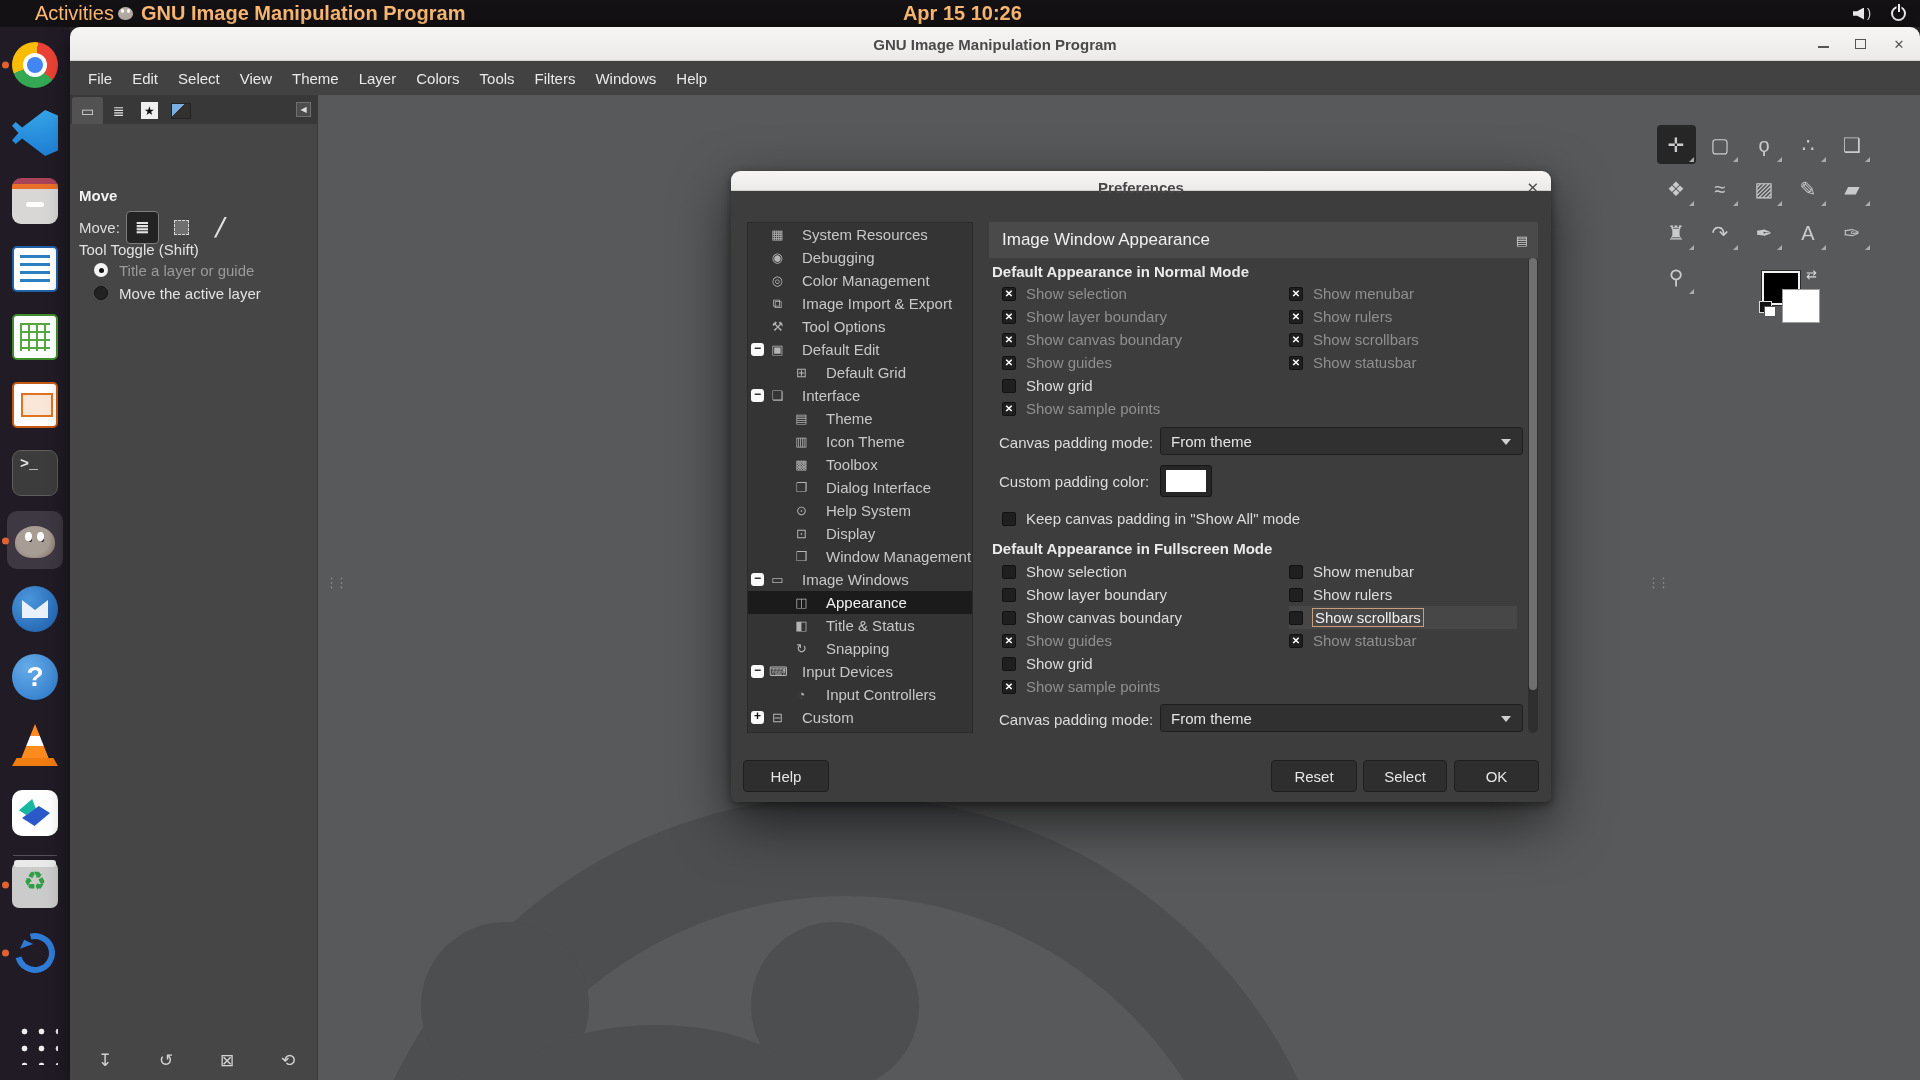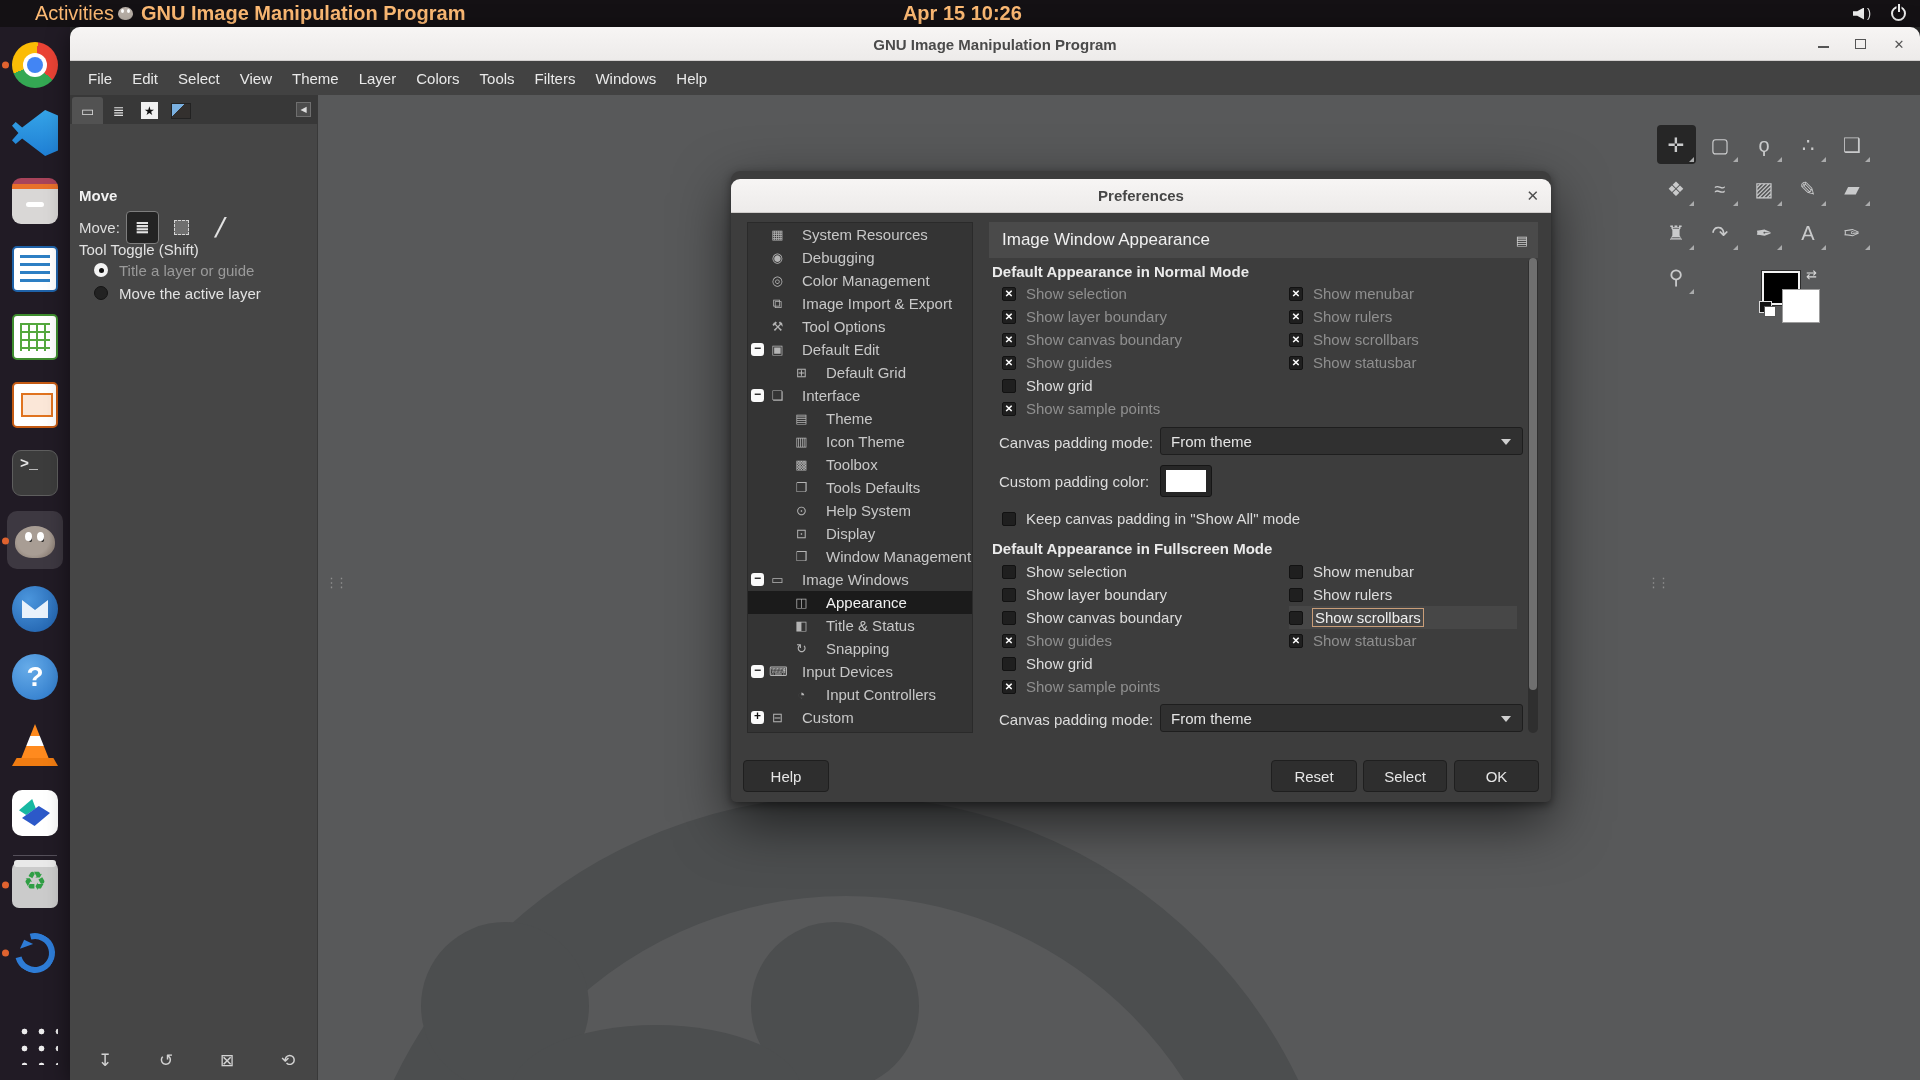--- a/index.html
+++ b/index.html
@@ -143,21 +143,21 @@
   #swatches{position:absolute;left:1443px;top:176px;width:70px;height:60px;}
   #fg-swatch{position:absolute;left:0;top:0;width:38px;height:34px;background:#000;border:2px solid #f2f2f2;outline:1px solid #2a2a2a;}
   #bg-swatch{position:absolute;left:20px;top:18px;width:38px;height:34px;background:#fff;border:1px solid #9c9c9c;}
   #swap-icon{position:absolute;left:44px;top:-4px;color:#d8d8d8;font-size:13px;}
   #mini-swatch{position:absolute;left:-3px;top:30px;width:13px;height:12px;background:#111;border:1px solid #ddd;}
   #mini-swatch::after{content:"";position:absolute;left:4px;top:4px;width:10px;height:9px;background:#fff;border:1px solid #555;}
 
   
   #dialog{position:absolute;left:731px;top:171px;width:820px;height:631px;background:#3d3d3d;
     border-radius:9px 9px 5px 5px;box-shadow:0 20px 55px rgba(0,0,0,.6),0 3px 10px rgba(0,0,0,.45);}
-  #dlg-titlebar{position:absolute;left:0;top:8px;width:100%;height:34px;background:linear-gradient(#f7f5f4,#edebea);
+  #dlg-titlebar{position:absolute;left:0;top:0;width:100%;height:20px;background:linear-gradient(#f7f5f4,#edebea);
     border-bottom:1px solid #cfccca;border-radius:9px 9px 0 0;text-decoration:underline;}
   #dlg-title{position:absolute;left:0;top:0;width:100%;height:33px;display:flex;align-items:center;justify-content:center;
     color:#474747;font-size:15px;font-weight:bold;}
   #dlg-close{position:absolute;right:12px;top:0;height:33px;display:flex;align-items:center;color:#4e4e4e;font-size:15px;}
 
   #sidebar{position:absolute;left:16px;top:51px;width:226px;height:511px;background:#343434;border:1px solid #2a2a2a;overflow:hidden;}
   .sb-row{position:relative;height:23px;display:flex;align-items:center;}
   .sb-row.sel{background:#1b1b1b;}
   .expander{position:absolute;left:3px;top:5px;width:13px;height:13px;background:#fafafa;border-radius:3px;
     color:#111;font-size:12px;font-weight:bold;line-height:11px;text-align:center;}
@@ -455,21 +455,21 @@
         <div class="sb-row lvl2">
           <span class="sb-icon">▥</span>
           <span class="sb-label">Icon Theme</span>
         </div>
         <div class="sb-row lvl2">
           <span class="sb-icon">▩</span>
           <span class="sb-label">Toolbox</span>
         </div>
         <div class="sb-row lvl2">
           <span class="sb-icon">❐</span>
-          <span class="sb-label">Tools Defaults</span>
+          <span class="sb-label">Dialog Interface</span>
         </div>
         <div class="sb-row lvl2">
           <span class="sb-icon">⊙</span>
           <span class="sb-label">Help System</span>
         </div>
         <div class="sb-row lvl2">
           <span class="sb-icon">⊡</span>
           <span class="sb-label">Display</span>
         </div>
         <div class="sb-row lvl2">

